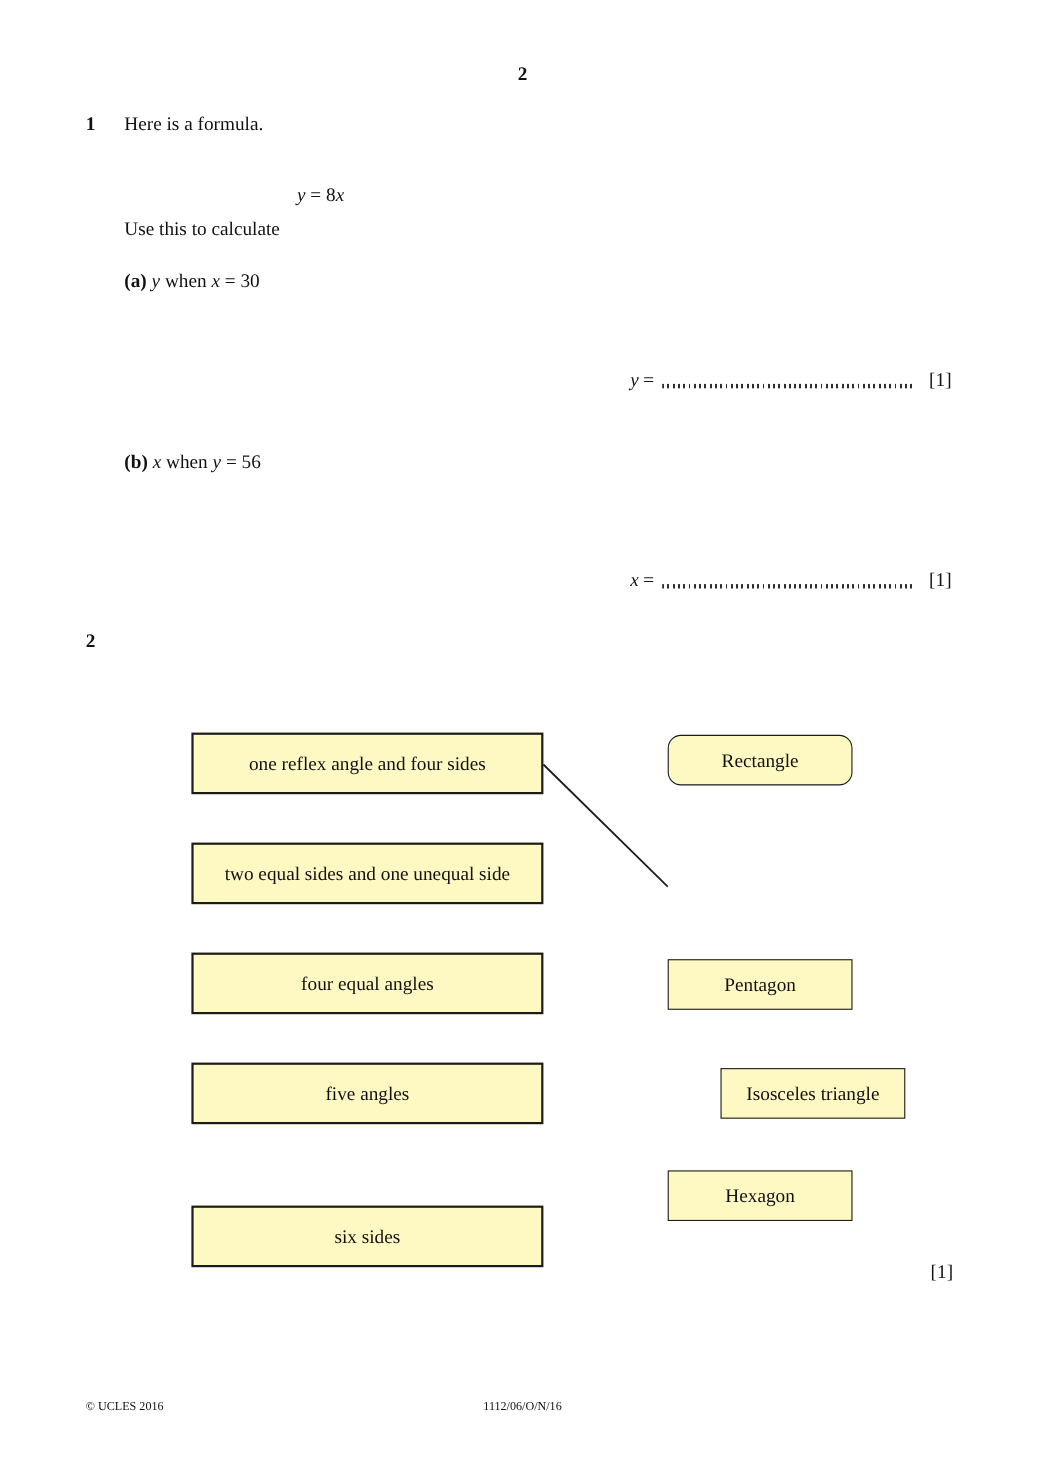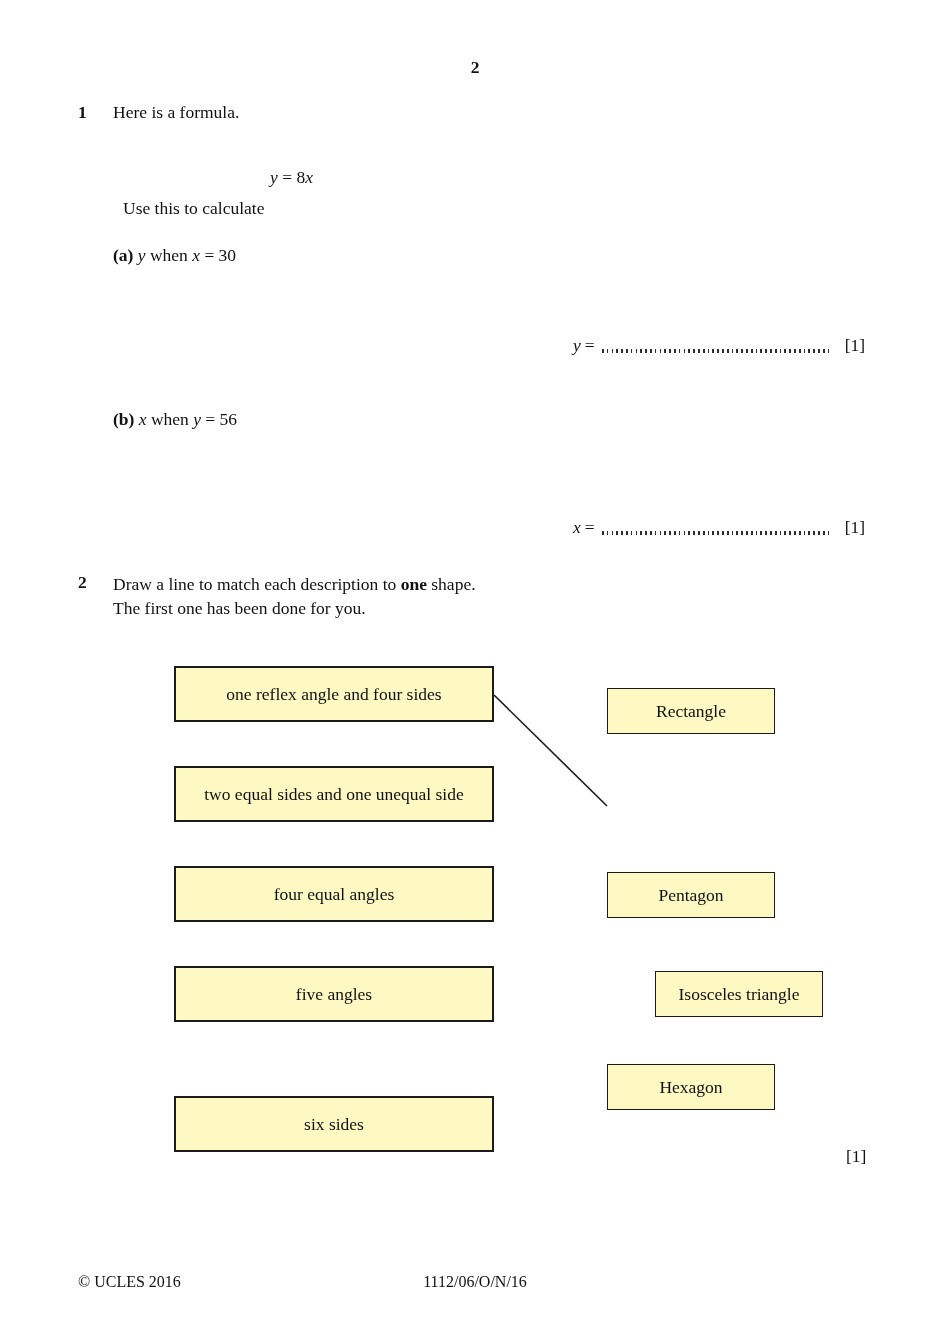--- a/index.html
+++ b/index.html
@@ -40,59 +40,55 @@
     align-items: center;
     justify-content: center;
     background: #fef9c3;
     text-align: center;
   }
   .box-left  { left: 174px; width: 320px; height: 56px; border: 2.5px solid #1b1b1b; }
   .box-right { left: 607px; width: 168px; height: 46px; border: 1.8px solid #1b1b1b; }
 
   .match-svg { left: 0; top: 0; pointer-events: none; }
 
-  .footer { font-size: 16px; color: #111; }
+  .footer { font-size: 11px; color: #111; }
 
   .q2text { line-height: 24px; }
 </style>
 </head>
 <body>
 
 <div class="page">
 
   <div class="abs center-strip bold" style="top:57px;">2</div>
 
   <div class="abs q-num" style="left:78px; top:102px;">1</div>
   <div class="abs" style="left:113px; top:102px;">Here is a formula.</div>
 
   <div class="abs" style="left:270px; top:149px;margin-top:18px;"><span class="ital">y</span> <span>= 8</span><span class="ital">x</span></div>
 
-  <div class="abs" style="left:123px; top:198px;text-align:center;">Use this to calculate</div>
+  <div class="abs" style="left:113px; top:198px;text-align:center;">Use this to calculate</div>
 
   <div class="abs" style="left:113px; top:245px;"><span class="bold">(a)</span> <span class="ital">y</span> <span>when</span> <span class="ital">x</span> <span>= 30</span></div>
 
   <div class="abs ans-row" style="left:573px; top:335px;text-align:center;"><span class="ital">y</span><span class="eq">=</span><span class="dots"></span><span class="mark">[1]</span></div>
 
   <div class="abs" style="left:113px; top:409px;"><span class="bold">(b)</span> <span class="ital">x</span> <span>when</span> <span class="ital">y</span> <span>= 56</span></div>
 
   <div class="abs ans-row" style="left:573px; top:497px;margin-top:20px;"><span class="ital">x</span><span class="eq">=</span><span class="dots"></span><span class="mark">[1]</span></div>
 
   <div class="abs q-num" style="left:78px; top:572px;">2</div>
-  <div class="abs q2text" style="left:113px; top:572px; width:520px;">
-    <div><span>Draw a line to match each description to</span> <span class="bold">one</span> <span>shape.</span></div>
-    <div>The first one has been done for you.</div>
-  </div>
 
   <div class="box box-left" style="top:666px;">one reflex angle and four sides</div>
   <div class="box box-left" style="top:766px;">two equal sides and one unequal side</div>
   <div class="box box-left" style="top:866px;">four equal angles</div>
   <div class="box box-left" style="top:966px;">five angles</div>
   <div class="box box-left" style="top:1096px;text-align:right;">six sides</div>
 
-  <div class="box box-right" style="top:688px;">Rectangle</div>
+  <div class="box box-right" style="top:668px;border-radius:12px;">Rectangle</div>
   <div class="box box-right" style="top:872px;">Pentagon</div>
   <div class="box box-right" style="top:971px;margin-left:48px;">Isosceles triangle</div>
   <div class="box box-right" style="top:1064px;">Hexagon</div>
 
   <svg class="abs match-svg" width="950" height="1344" viewBox="0 0 950 1344">
     <line x1="494" y1="695" x2="607" y2="806" stroke="#1b1b1b" stroke-width="1.6"></line>
   </svg>
 
   <div class="abs" style="left:846px; top:1146px;">[1]</div>
 

